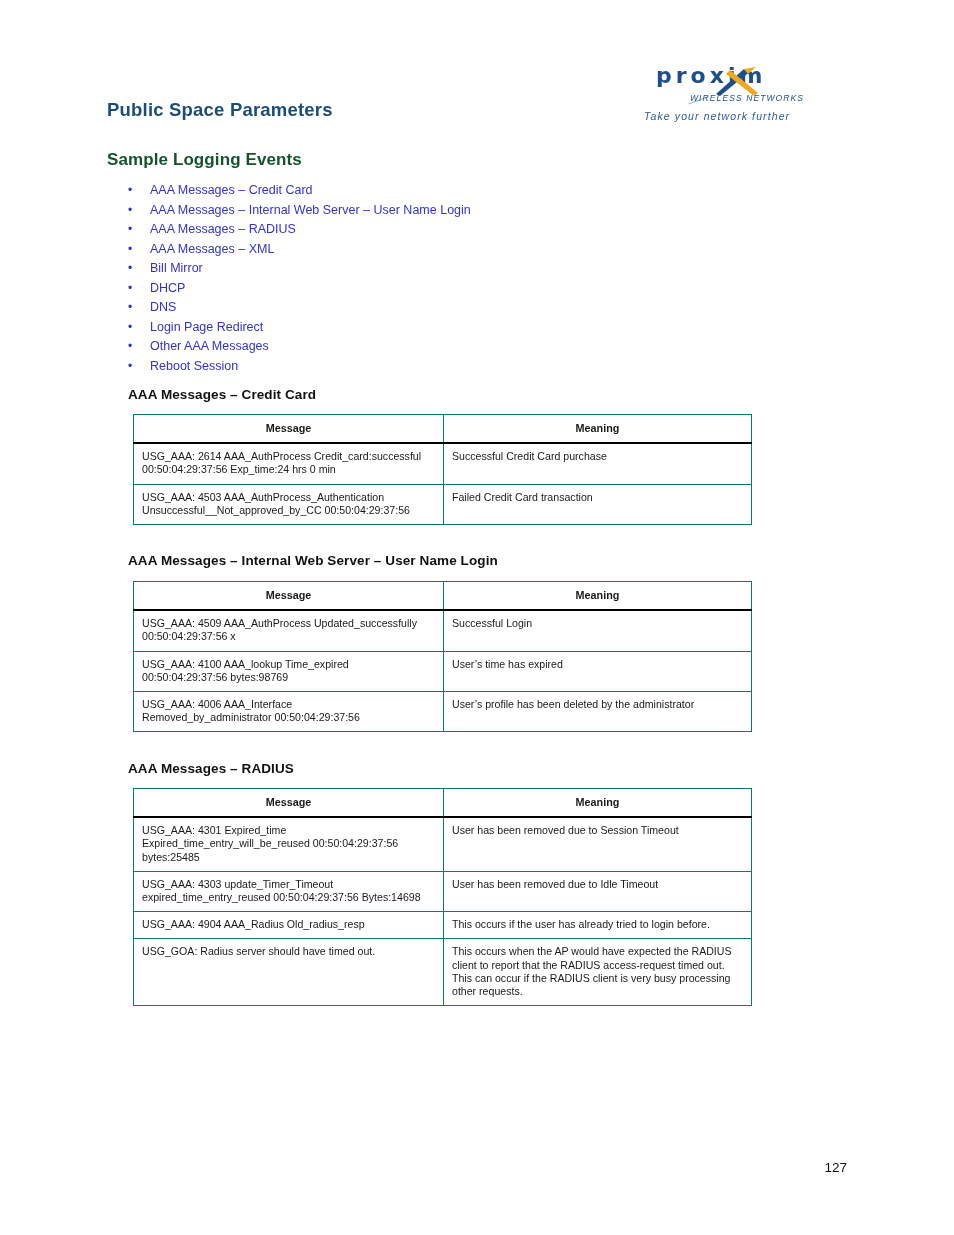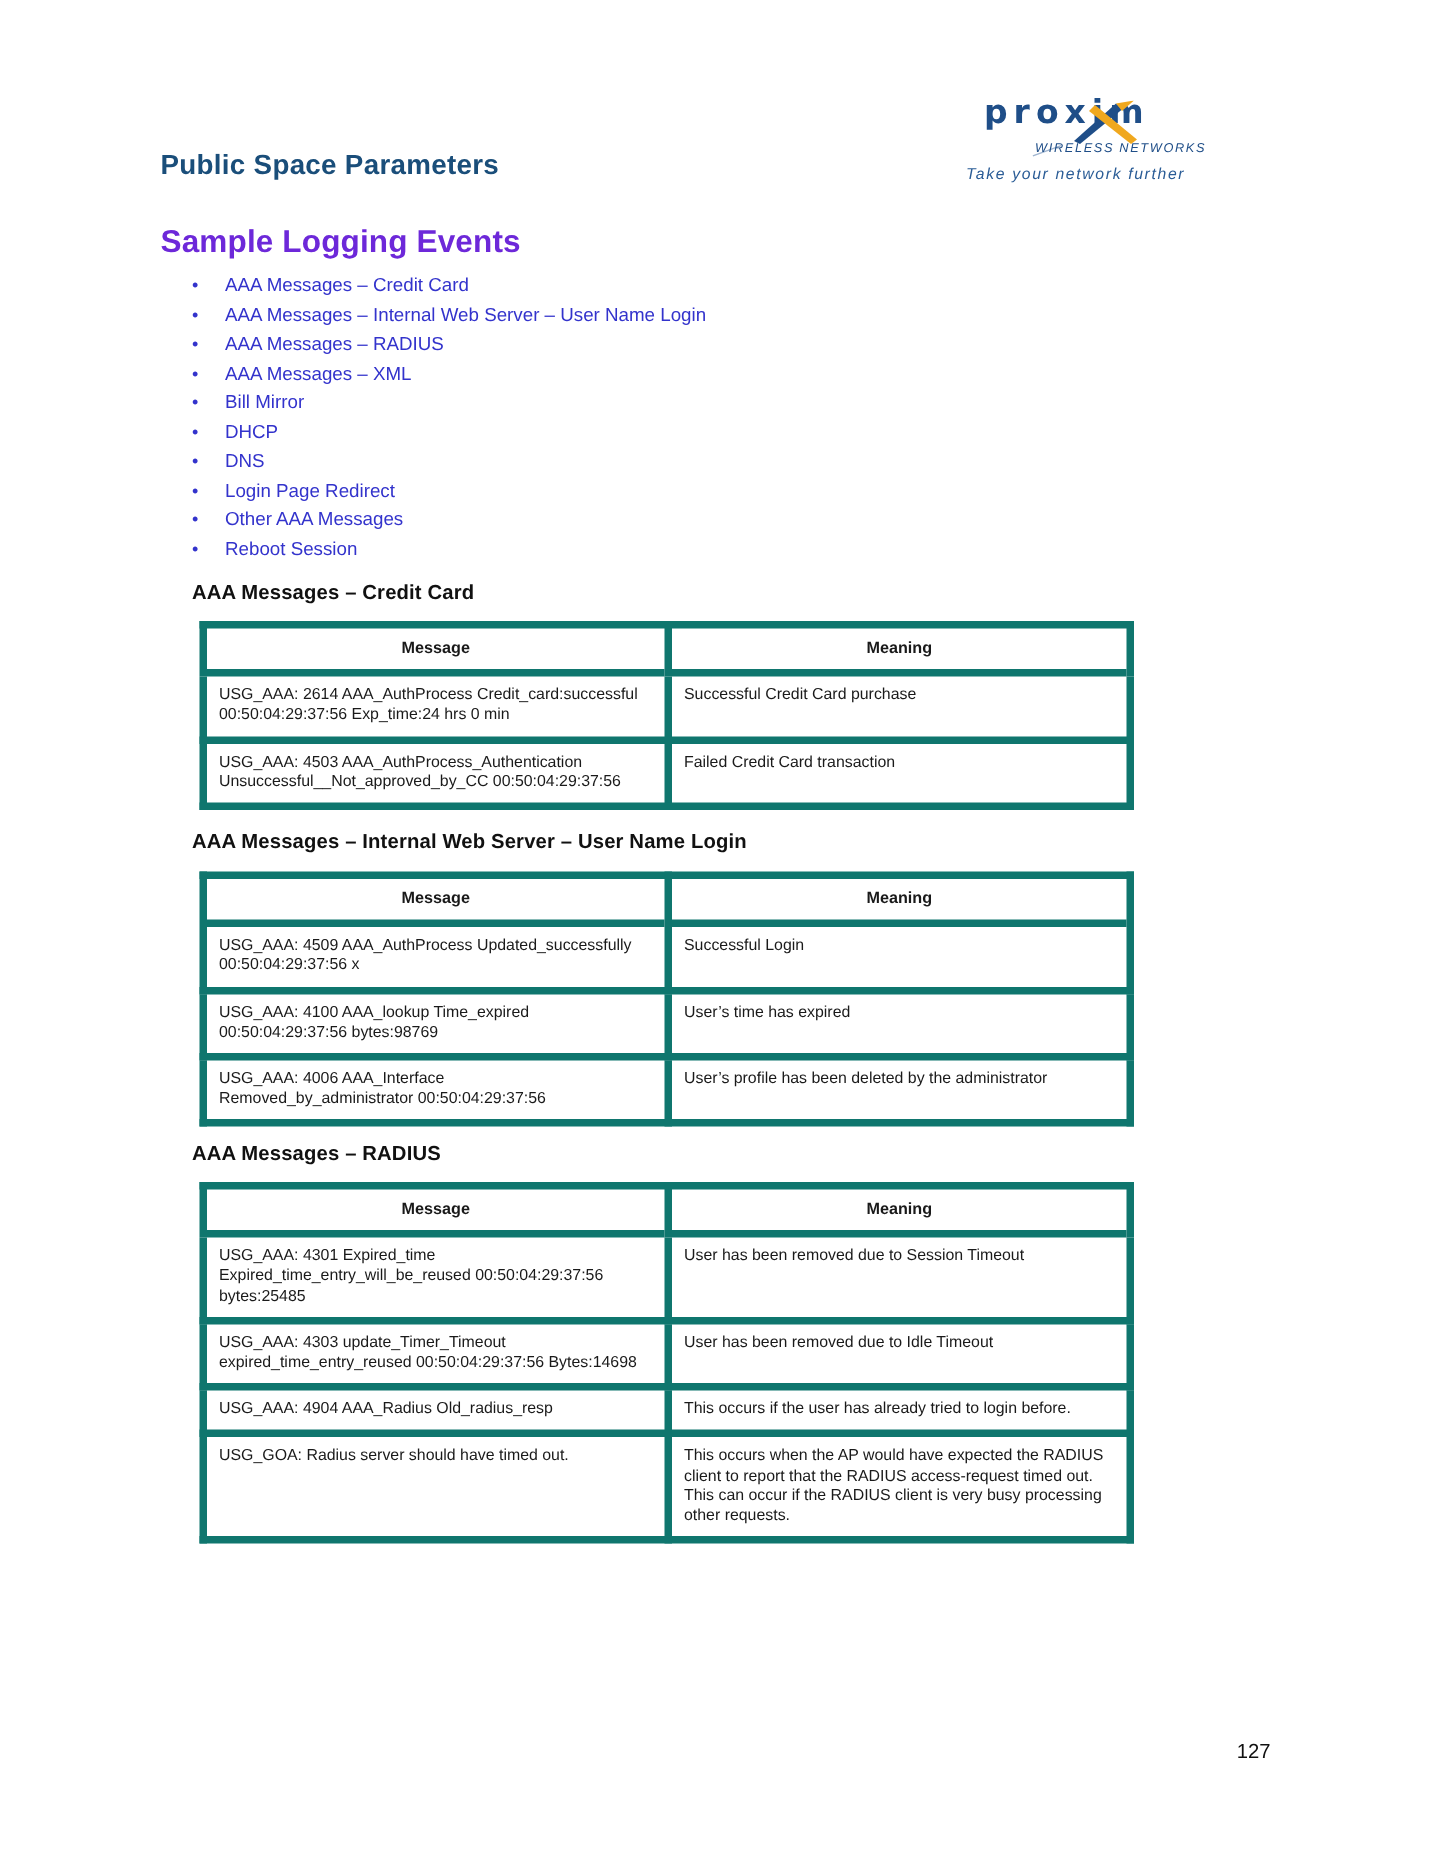--- a/index.html
+++ b/index.html
@@ -97,23 +97,23 @@
   
   .content {
     position: absolute;
     left: 0;
     top: 0;
     width: 954px;
   }
   .section-title {
     position: absolute;
     left: 107px;
-    font-size: 21px;
+    font-size: 17px;
     font-weight: bold;
-    color: #6d28d9;
+    color: #14532d;
     letter-spacing: 0.1px;
     white-space: nowrap;
   }
   .sub-title {
     position: absolute;
     left: 128px;
     font-size: 13.5px;
     font-weight: bold;
     color: #111111;
     letter-spacing: 0.1px;
@@ -156,21 +156,21 @@
   .msg-table {
     position: absolute;
     left: 133px;
     width: 618px;
     border-collapse: collapse;
     table-layout: fixed;
     background: #ffffff;
   }
   .msg-table th,
   .msg-table td {
-    border: 5px solid #0f766e;
+    border: 1px solid #0f766e;
     vertical-align: top;
     padding: 6px 8px 7px 8px;
     font-size: 10.6px;
     line-height: 13.2px;
     color: #1a1a1a;
   }
   .msg-table th {
     text-align: center;
     font-weight: bold;
     font-size: 10.8px;

